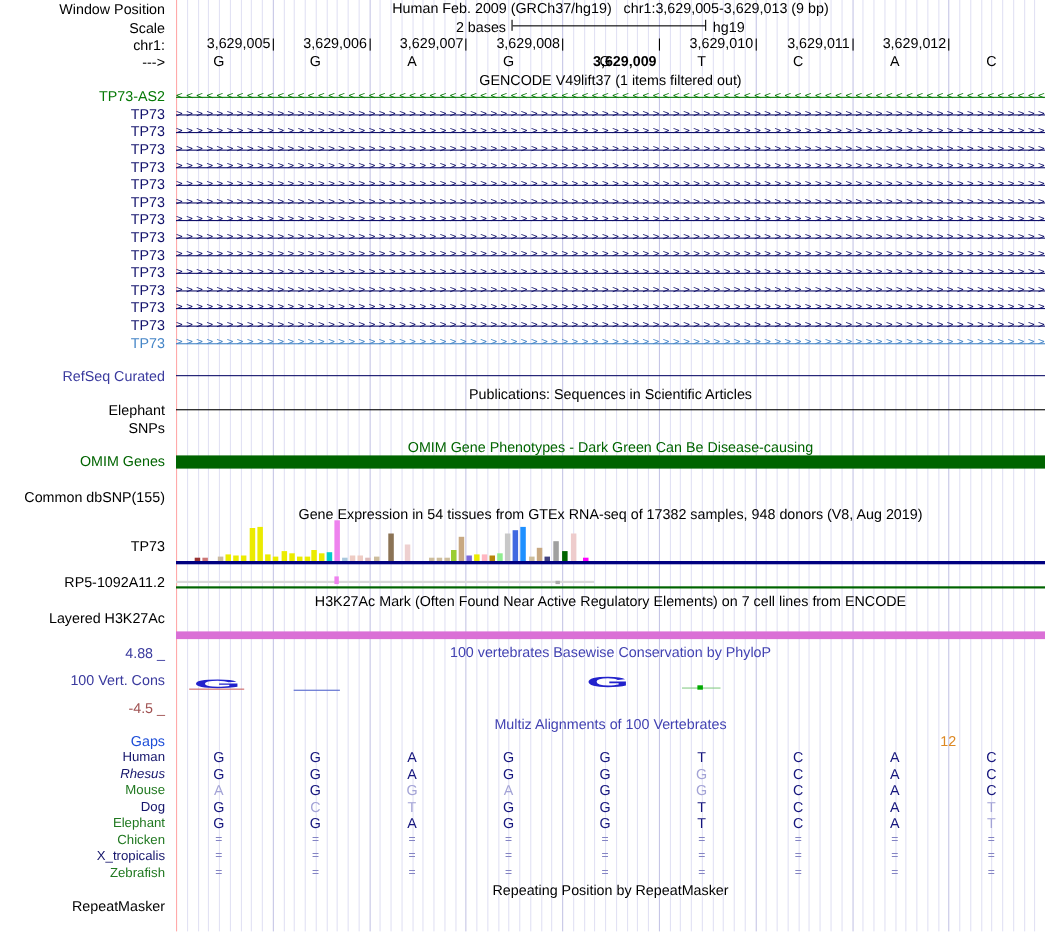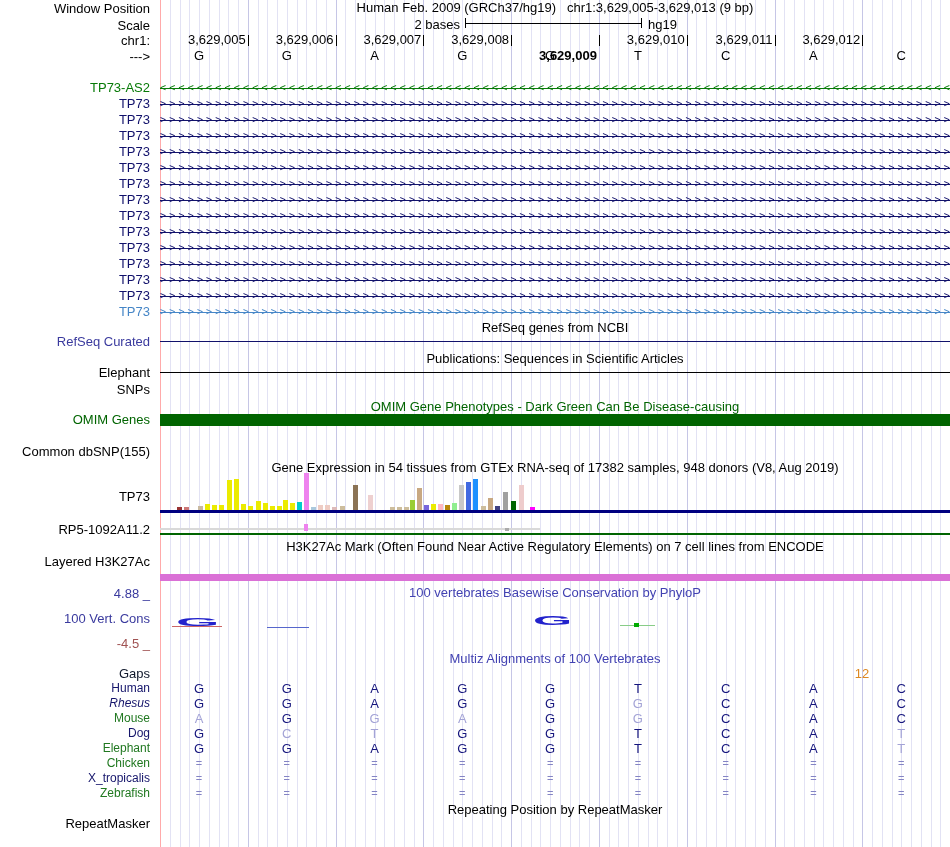--- a/index.html
+++ b/index.html
@@ -150,20 +150,21 @@
       <div class="baseltr" style="left: 275.78px; top: 0px;">G</div>
       <div class="baseltr" style="left: 363.56px; top: 0px;">A</div>
       <div class="baseltr" style="left: 451.34px; top: 0px;">G</div>
       <div class="baseltr" style="left: 539.12px; top: 0px;">G</div>
       <div class="baseltr" style="left: 626.9px; top: 0px;">T</div>
       <div class="baseltr" style="left: 714.68px; top: 0px;">C</div>
       <div class="baseltr" style="left: 802.46px; top: 0px;">A</div>
       <div class="baseltr" style="left: 890.24px; top: 0px;">C</div>
     </div>
 
+  <div class="title" style="top:66px;">GENCODE V49lift37 (1 items filtered out)</div>
   <div id="gencode-items">
       <div class="gene-lbl" style="top: 80px; color: rgb(7, 122, 7);">TP73-AS2</div>
       <div class="gene-row" style="top: 80px; color: rgb(7, 122, 7);">
         <div class="gl"></div>
         <div class="ar">&lt;&lt;&lt;&lt;&lt;&lt;&lt;&lt;&lt;&lt;&lt;&lt;&lt;&lt;&lt;&lt;&lt;&lt;&lt;&lt;&lt;&lt;&lt;&lt;&lt;&lt;&lt;&lt;&lt;&lt;&lt;&lt;&lt;&lt;&lt;&lt;&lt;&lt;&lt;&lt;&lt;&lt;&lt;&lt;&lt;&lt;&lt;&lt;&lt;&lt;&lt;&lt;&lt;&lt;&lt;&lt;&lt;&lt;&lt;&lt;&lt;&lt;&lt;&lt;&lt;&lt;&lt;&lt;&lt;&lt;&lt;&lt;&lt;&lt;&lt;&lt;&lt;&lt;&lt;&lt;&lt;&lt;&lt;&lt;&lt;&lt;&lt;&lt;</div>
       </div>
       <div class="gene-lbl" style="top: 96px; color: rgb(17, 17, 107);">TP73</div>
       <div class="gene-row" style="top: 96px; color: rgb(17, 17, 107);">
         <div class="gl"></div>
         <div class="ar">&gt;&gt;&gt;&gt;&gt;&gt;&gt;&gt;&gt;&gt;&gt;&gt;&gt;&gt;&gt;&gt;&gt;&gt;&gt;&gt;&gt;&gt;&gt;&gt;&gt;&gt;&gt;&gt;&gt;&gt;&gt;&gt;&gt;&gt;&gt;&gt;&gt;&gt;&gt;&gt;&gt;&gt;&gt;&gt;&gt;&gt;&gt;&gt;&gt;&gt;&gt;&gt;&gt;&gt;&gt;&gt;&gt;&gt;&gt;&gt;&gt;&gt;&gt;&gt;&gt;&gt;&gt;&gt;&gt;&gt;&gt;&gt;&gt;&gt;&gt;&gt;&gt;&gt;&gt;&gt;&gt;&gt;&gt;&gt;&gt;&gt;&gt;&gt;</div>
@@ -228,21 +229,20 @@
         <div class="gl"></div>
         <div class="ar">&gt;&gt;&gt;&gt;&gt;&gt;&gt;&gt;&gt;&gt;&gt;&gt;&gt;&gt;&gt;&gt;&gt;&gt;&gt;&gt;&gt;&gt;&gt;&gt;&gt;&gt;&gt;&gt;&gt;&gt;&gt;&gt;&gt;&gt;&gt;&gt;&gt;&gt;&gt;&gt;&gt;&gt;&gt;&gt;&gt;&gt;&gt;&gt;&gt;&gt;&gt;&gt;&gt;&gt;&gt;&gt;&gt;&gt;&gt;&gt;&gt;&gt;&gt;&gt;&gt;&gt;&gt;&gt;&gt;&gt;&gt;&gt;&gt;&gt;&gt;&gt;&gt;&gt;&gt;&gt;&gt;&gt;&gt;&gt;&gt;&gt;&gt;&gt;</div>
       </div>
       <div class="gene-lbl" style="top: 304px; color: rgb(70, 134, 199);">TP73</div>
       <div class="gene-row" style="top: 304px; color: rgb(70, 134, 199);">
         <div class="gl"></div>
         <div class="ar">&gt;&gt;&gt;&gt;&gt;&gt;&gt;&gt;&gt;&gt;&gt;&gt;&gt;&gt;&gt;&gt;&gt;&gt;&gt;&gt;&gt;&gt;&gt;&gt;&gt;&gt;&gt;&gt;&gt;&gt;&gt;&gt;&gt;&gt;&gt;&gt;&gt;&gt;&gt;&gt;&gt;&gt;&gt;&gt;&gt;&gt;&gt;&gt;&gt;&gt;&gt;&gt;&gt;&gt;&gt;&gt;&gt;&gt;&gt;&gt;&gt;&gt;&gt;&gt;&gt;&gt;&gt;&gt;&gt;&gt;&gt;&gt;&gt;&gt;&gt;&gt;&gt;&gt;&gt;&gt;&gt;&gt;&gt;&gt;&gt;&gt;&gt;&gt;</div>
       </div>
     </div>
 
-  <div class="title" style="top:321px;">RefSeq genes from NCBI</div>
   <div class="lbl" style="top:334px;color:#3a3a9e;">RefSeq Curated</div>
   <div class="hline" style="top:341px;height:1px;background:#11116b;"></div>
 
   <div class="title" style="top:352px;">Publications: Sequences in Scientific Articles</div>
   <div class="lbl" style="top:365px;">Elephant</div>
   <div class="hline" style="top:372px;height:1px;background:#000;"></div>
 
   <div class="lbl" style="top:382px;">SNPs</div>
 
   <div class="title" style="top:400px;color:#006400;">OMIM Gene Phenotypes - Dark Green Can Be Disease-causing</div>
@@ -321,21 +321,21 @@
   <div id="phylop-glyphs">
       <div class="glyph" style="left: 176px; top: 613px; font-size: 18px; color: rgb(34, 34, 204); transform: scale(3.1, 0.62);">G</div>
       <div style="position: absolute; left: 172px; top: 626px; width: 50px; height: 1px; background: rgb(204, 102, 102);"></div>
       <div style="position: absolute; left: 267px; top: 627px; width: 42px; height: 1px; background: rgb(85, 102, 204);"></div>
       <div class="glyph" style="left: 533px; top: 611px; font-size: 18px; color: rgb(34, 34, 204); transform: scale(2.8, 0.75);">G</div>
       <div style="position: absolute; left: 620px; top: 625px; width: 35px; height: 1px; background: rgb(136, 204, 136);"></div>
       <div style="position: absolute; left: 634px; top: 623px; width: 5px; height: 4px; background: rgb(0, 170, 0);"></div>
     </div>
 
   <div class="title" style="top:652px;color:#4242b2;">Multiz Alignments of 100 Vertebrates</div>
-  <div class="lbl" style="top:666px;color:#0f172a;">Gaps</div>
+  <div class="lbl" style="top:666px;color:#1d4ed8;">Gaps</div>
   <div style="position:absolute;left:1012px;top:0;"></div>
   <div class="align-ltr" style="left:850px;top:666px;color:#dd8822;">12</div>
   <div id="multiz-rows">
       <div class="lbl small" style="top: 681px; color: rgb(21, 21, 107);">Human</div>
       <div class="align-ltr" style="left: 187px; top: 681px; color: rgb(21, 21, 125);">G</div>
       <div class="align-ltr" style="left: 274.78px; top: 681px; color: rgb(21, 21, 125);">G</div>
       <div class="align-ltr" style="left: 362.56px; top: 681px; color: rgb(21, 21, 125);">A</div>
       <div class="align-ltr" style="left: 450.34px; top: 681px; color: rgb(21, 21, 125);">G</div>
       <div class="align-ltr" style="left: 538.12px; top: 681px; color: rgb(21, 21, 125);">G</div>
       <div class="align-ltr" style="left: 625.9px; top: 681px; color: rgb(21, 21, 125);">T</div>

